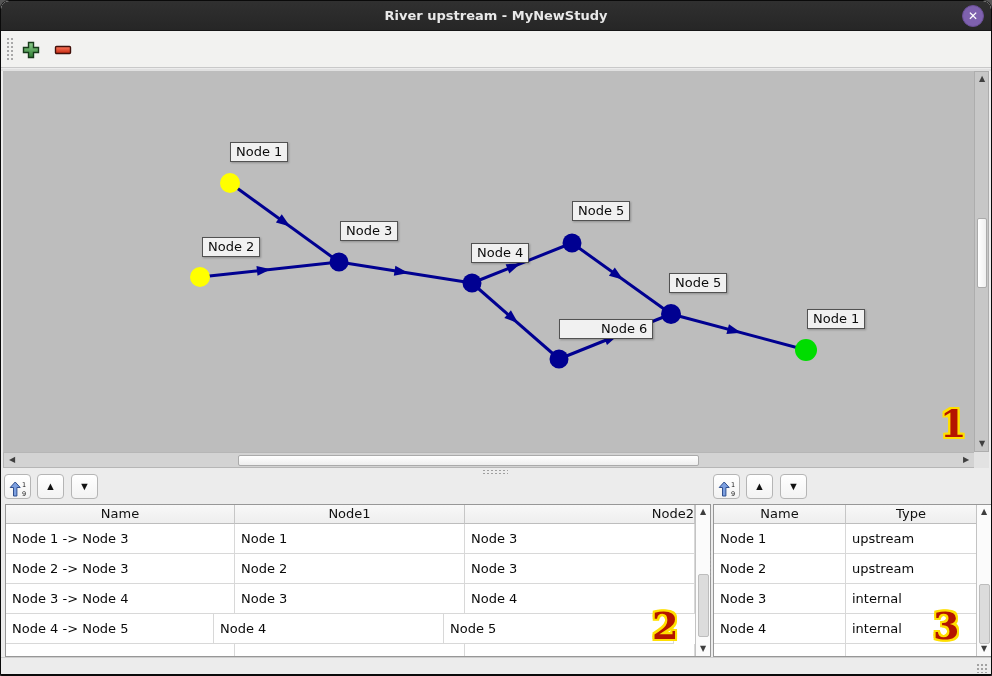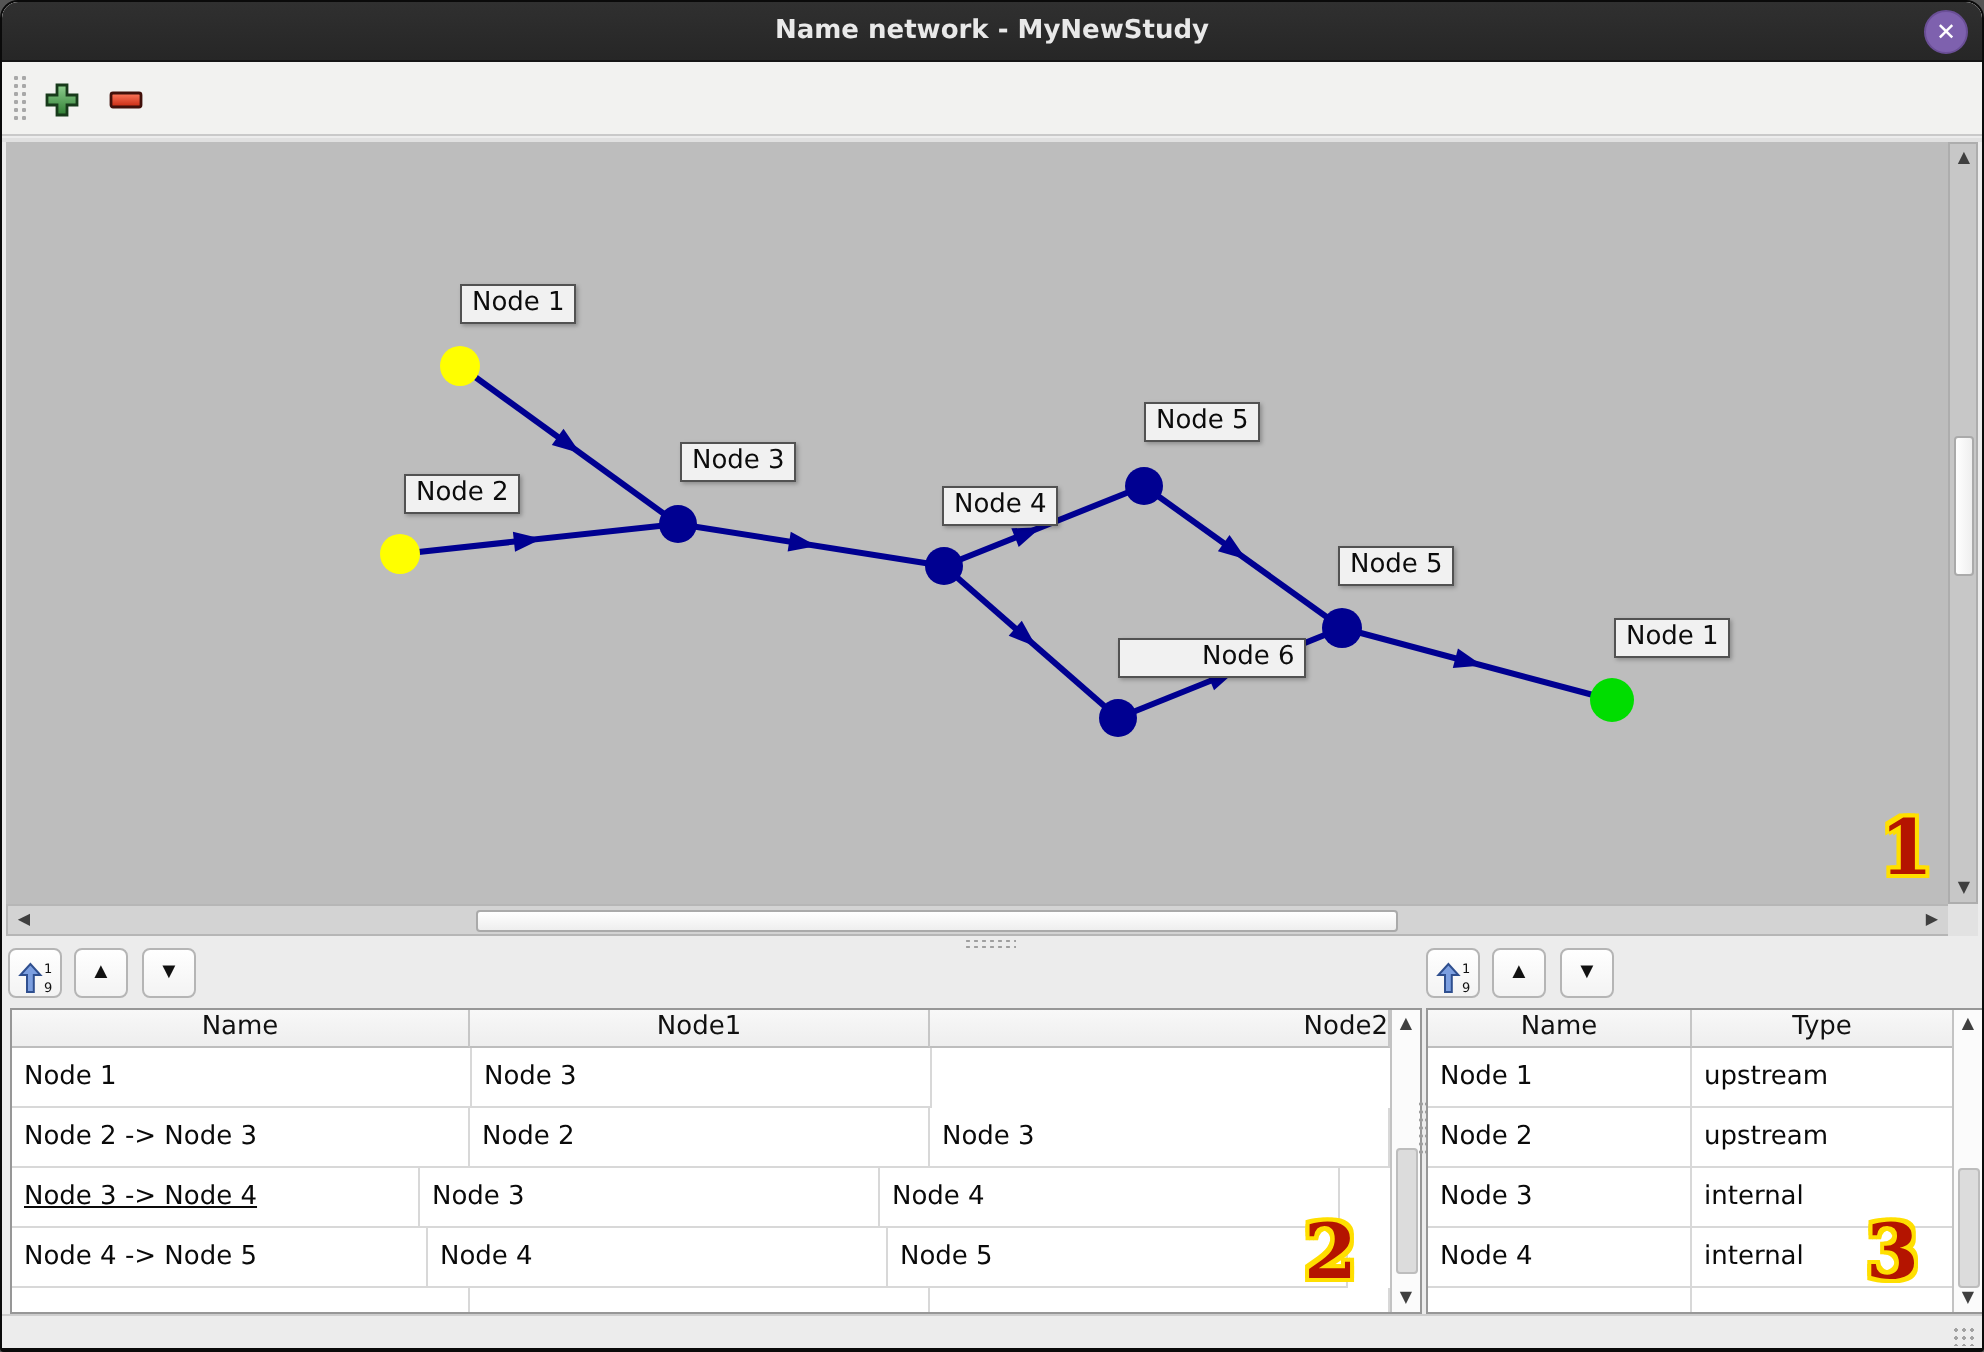--- a/index.html
+++ b/index.html
@@ -96,21 +96,21 @@
   .ann-1 { left:939px; top:404px; }
   .ann-2 { left:651px; top:606px; }
   .ann-3 { left:932px; top:606px; }
 </style>
 </head>
 <body>
 
 <div class="window">
 
   <div class="titlebar">
-    <span class="title">Name network - MyNewStudy</span>
+    <span class="title">River upstream - MyNewStudy</span>
     <div class="close-btn">
       <span>✕</span>
     </div>
   </div>
 
   <div class="toolbar">
     <div class="tb-handle"></div>
     <button class="tb-btn btn-add">
       <span>
         <svg width="18" height="18" viewBox="0 0 18 18">
@@ -217,30 +217,31 @@
     <button class="mini-btn" style="left:779px;"><span>▼</span></button>
   </div>
 
   <div class="tbl tbl-left">
       <div class="tr thead">
         <div class="th" style="width: 229px;">Name</div>
         <div class="th" style="width: 230px;">Node1</div>
         <div class="th" style="width: 230px; text-align: right;">Node2</div>
       </div>
     <div class="tr">
+        <div class="td" style="width: 229px;">Node 1 -&gt; Node 3</div>
         <div class="td" style="width: 230px;">Node 1</div>
         <div class="td" style="width: 230px;">Node 3</div>
       </div>
       <div class="tr">
         <div class="td" style="width: 229px;">Node 2 -&gt; Node 3</div>
         <div class="td" style="width: 230px;">Node 2</div>
         <div class="td" style="width: 230px;">Node 3</div>
       </div>
       <div class="tr">
-        <div class="td" style="width: 204px; text-decoration: underline;">Node 3 -&gt; Node 4</div>
+        <div class="td" style="width: 229px;">Node 3 -&gt; Node 4</div>
         <div class="td" style="width: 230px;">Node 3</div>
         <div class="td" style="width: 230px;">Node 4</div>
       </div>
       <div class="tr">
         <div class="td" style="width: 208px;">Node 4 -&gt; Node 5</div>
         <div class="td" style="width: 230px;">Node 4</div>
         <div class="td" style="width: 230px;">Node 5</div>
       </div>
       <div class="tr">
         <div class="td" style="width: 229px;"></div>

